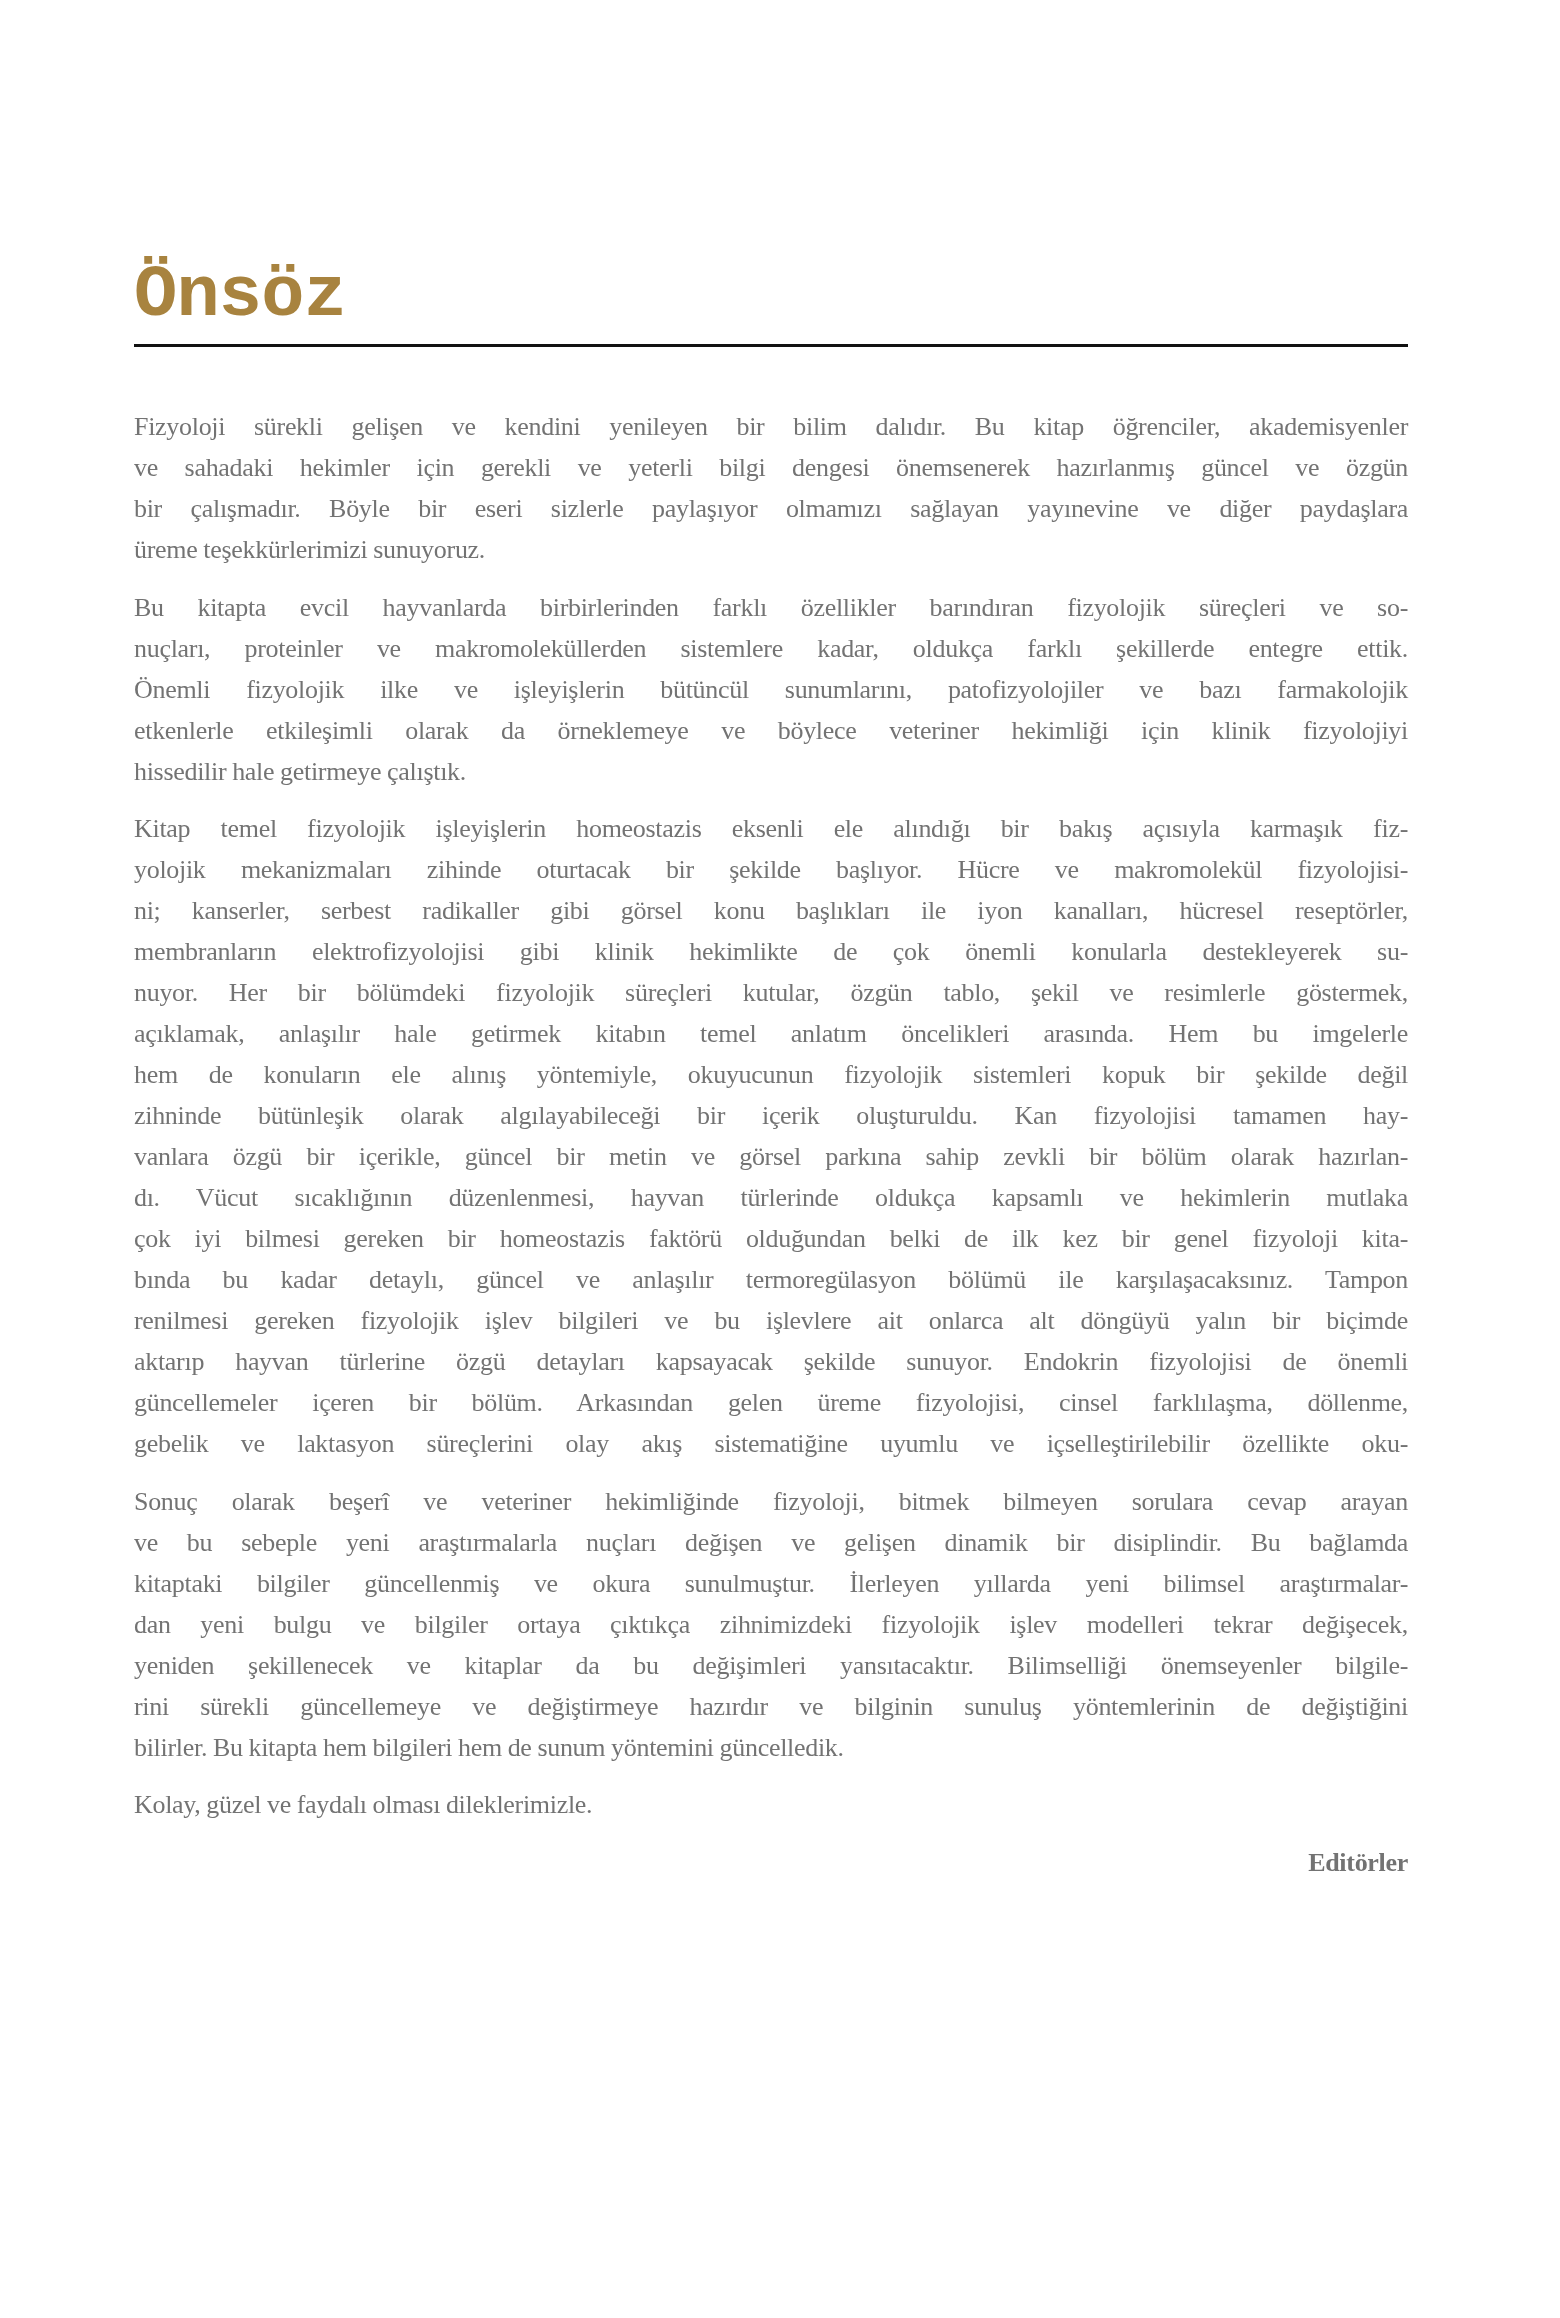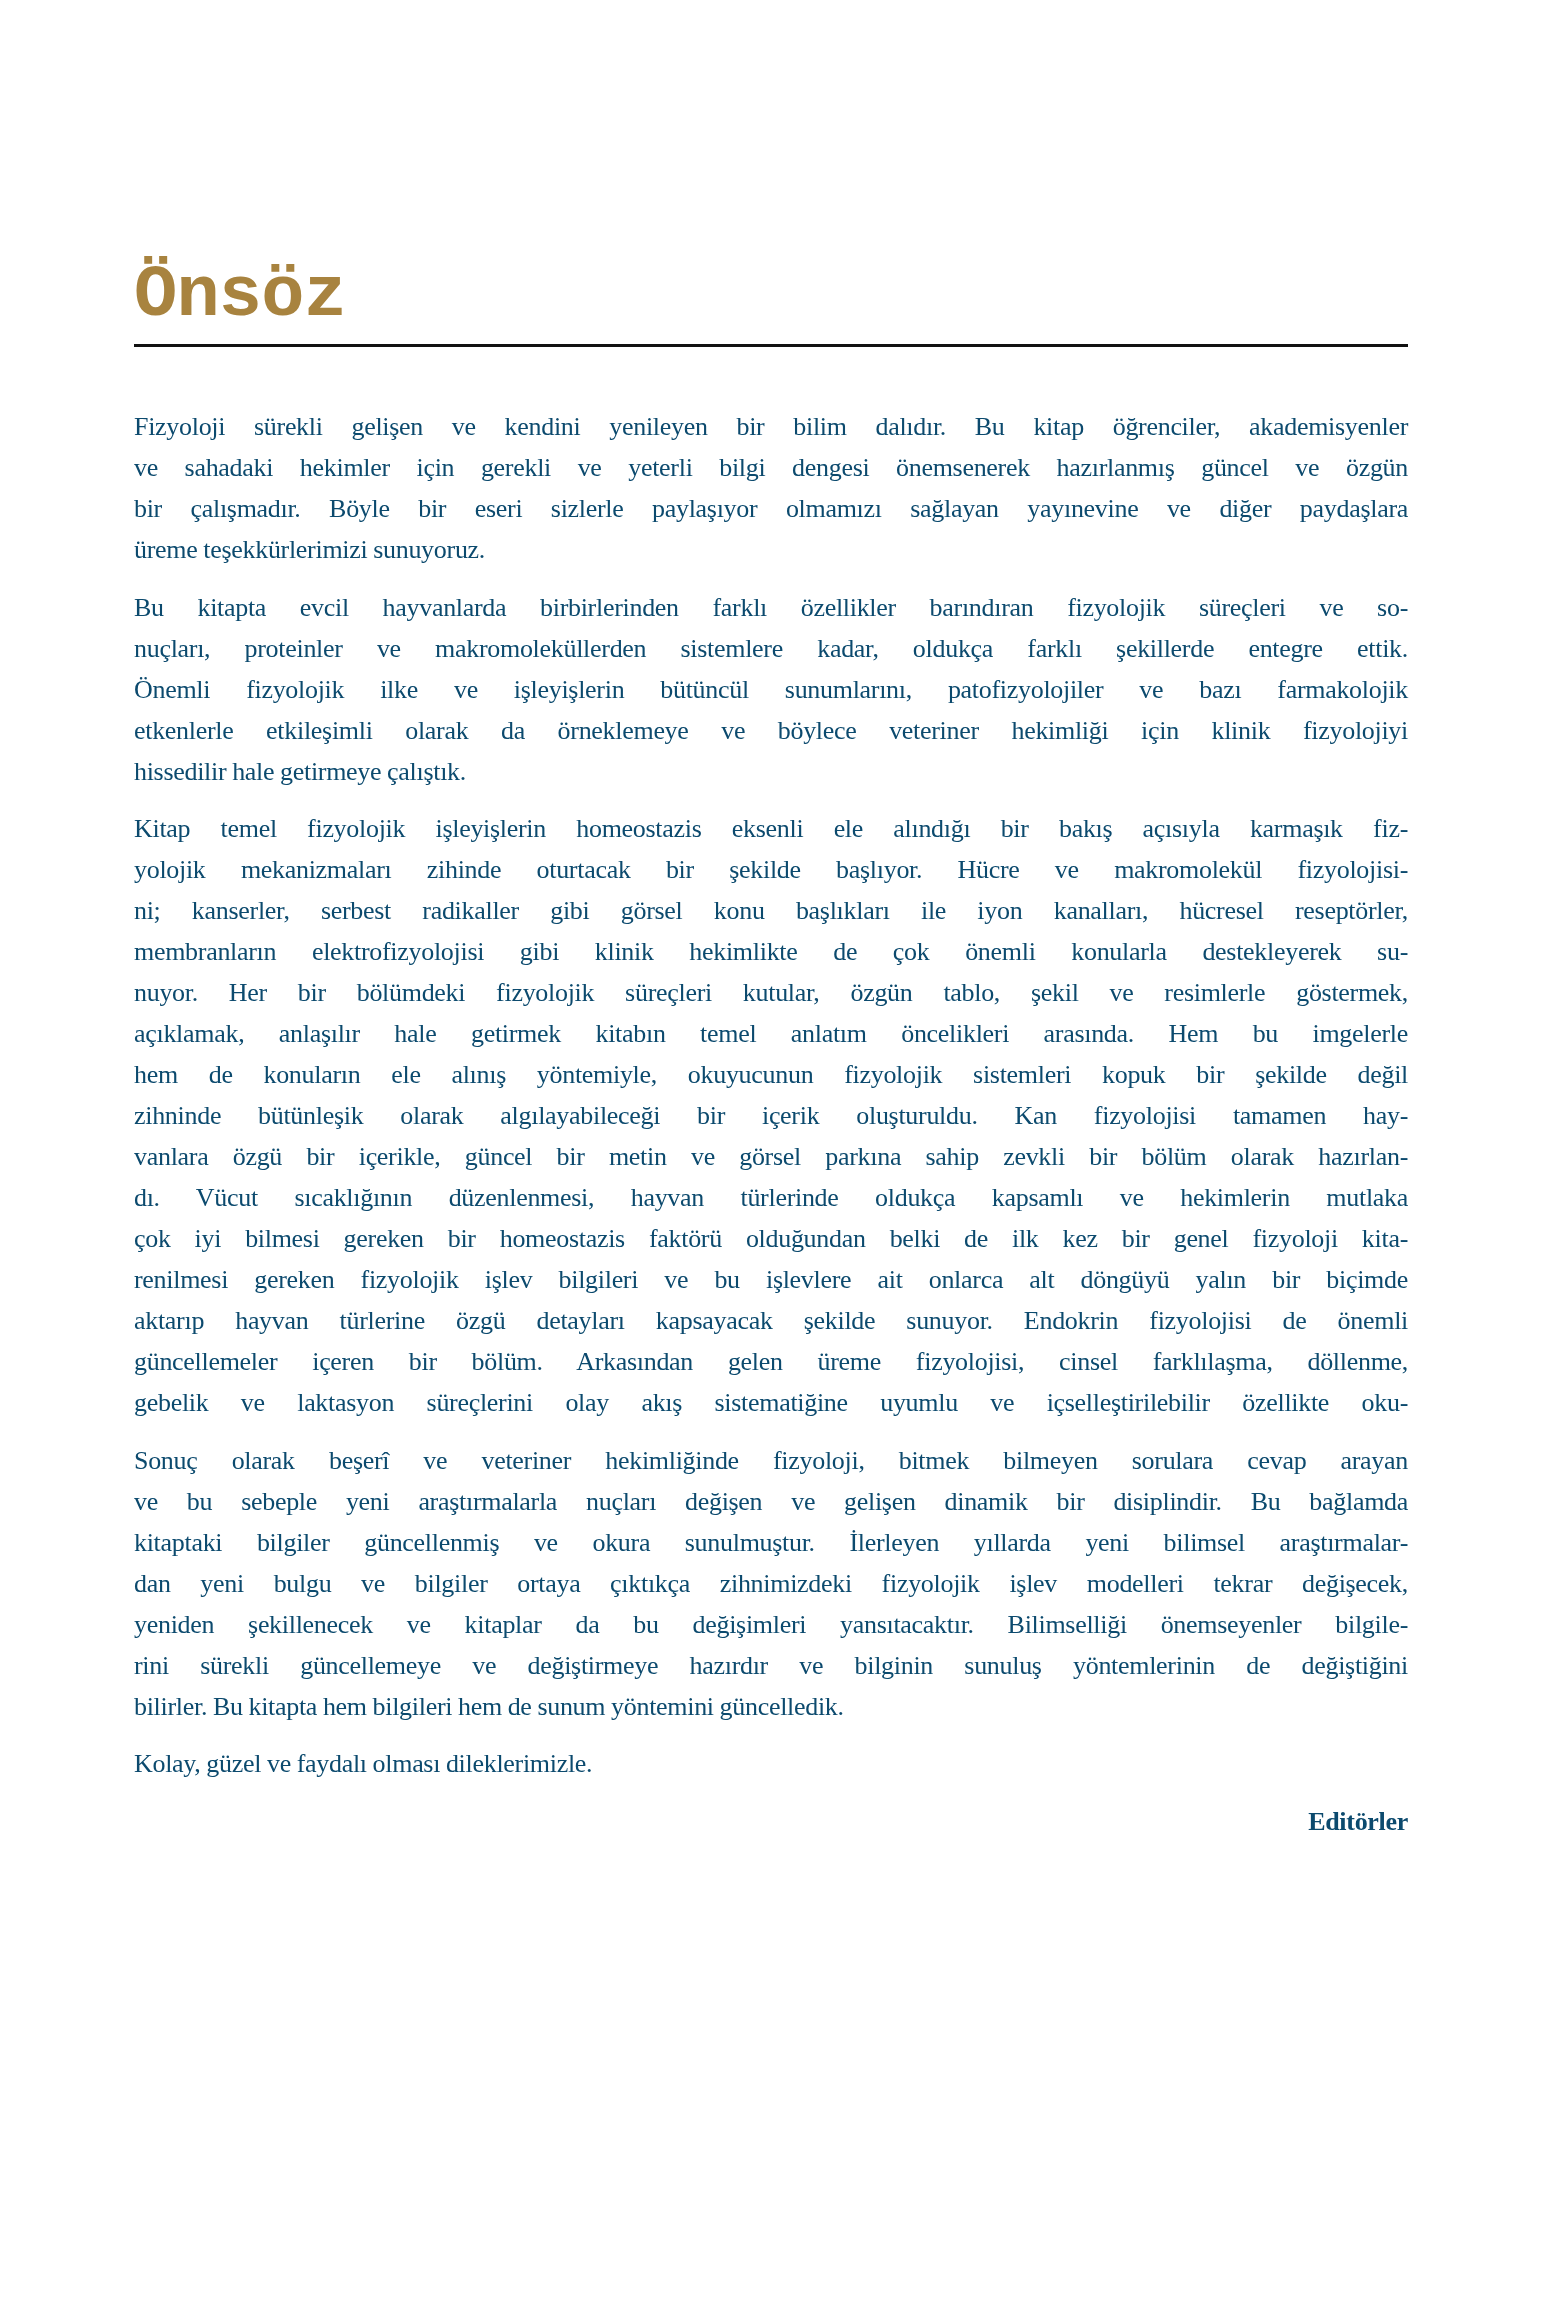--- a/index.html
+++ b/index.html
@@ -73,21 +73,21 @@
       text-align-last: right !important;
       margin-top: 9px !important;
     }
   </style>
 </head>
 <body>
 
 <div class="page">
   <h1 class="heading" style="color: rgb(168, 131, 63);">Önsöz</h1>
   <hr class="rule" style="background: rgb(17, 17, 17);">
-  <div class="body-text" style="color: #0c4a6e;">
+  <div class="body-text" style="color: #737373;">
     <p>
       <span class="line">Fizyoloji sürekli gelişen ve kendini yenileyen bir bilim dalıdır. Bu kitap öğrenciler, akademisyenler</span>
       <span class="line">ve sahadaki hekimler için gerekli ve yeterli bilgi dengesi önemsenerek hazırlanmış güncel ve özgün</span>
       <span class="line">bir çalışmadır. Böyle bir eseri sizlerle paylaşıyor olmamızı sağlayan yayınevine ve diğer paydaşlara</span>
       <span class="line last">üreme teşekkürlerimizi sunuyoruz.</span>
     </p>
     <p>
       <span class="line">Bu kitapta evcil hayvanlarda birbirlerinden farklı özellikler barındıran fizyolojik süreçleri ve so-</span>
       <span class="line">nuçları, proteinler ve makromoleküllerden sistemlere kadar, oldukça farklı şekillerde entegre ettik.</span>
       <span class="line">Önemli fizyolojik ilke ve işleyişlerin bütüncül sunumlarını, patofizyolojiler ve bazı farmakolojik</span>
@@ -99,20 +99,21 @@
       <span class="line">yolojik mekanizmaları zihinde oturtacak bir şekilde başlıyor. Hücre ve makromolekül fizyolojisi-</span>
       <span class="line">ni; kanserler, serbest radikaller gibi görsel konu başlıkları ile iyon kanalları, hücresel reseptörler,</span>
       <span class="line">membranların elektrofizyolojisi gibi klinik hekimlikte de çok önemli konularla destekleyerek su-</span>
       <span class="line">nuyor. Her bir bölümdeki fizyolojik süreçleri kutular, özgün tablo, şekil ve resimlerle göstermek,</span>
       <span class="line">açıklamak, anlaşılır hale getirmek kitabın temel anlatım öncelikleri arasında. Hem bu imgelerle</span>
       <span class="line">hem de konuların ele alınış yöntemiyle, okuyucunun fizyolojik sistemleri kopuk bir şekilde değil</span>
       <span class="line">zihninde bütünleşik olarak algılayabileceği bir içerik oluşturuldu. Kan fizyolojisi tamamen hay-</span>
       <span class="line">vanlara özgü bir içerikle, güncel bir metin ve görsel parkına sahip zevkli bir bölüm olarak hazırlan-</span>
       <span class="line">dı. Vücut sıcaklığının düzenlenmesi, hayvan türlerinde oldukça kapsamlı ve hekimlerin mutlaka</span>
       <span class="line">çok iyi bilmesi gereken bir homeostazis faktörü olduğundan belki de ilk kez bir genel fizyoloji kita-</span>
+      <span class="line">bında bu kadar detaylı, güncel ve anlaşılır termoregülasyon bölümü ile karşılaşacaksınız. Tampon</span>
       <span class="line">renilmesi gereken fizyolojik işlev bilgileri ve bu işlevlere ait onlarca alt döngüyü yalın bir biçimde</span>
       <span class="line">aktarıp hayvan türlerine özgü detayları kapsayacak şekilde sunuyor. Endokrin fizyolojisi de önemli</span>
       <span class="line">güncellemeler içeren bir bölüm. Arkasından gelen üreme fizyolojisi, cinsel farklılaşma, döllenme,</span>
       <span class="line">gebelik ve laktasyon süreçlerini olay akış sistematiğine uyumlu ve içselleştirilebilir özellikte oku-</span>
     </p>
     <p>
       <span class="line">Sonuç olarak beşerî ve veteriner hekimliğinde fizyoloji, bitmek bilmeyen sorulara cevap arayan</span>
       <span class="line">ve bu sebeple yeni araştırmalarla nuçları değişen ve gelişen dinamik bir disiplindir. Bu bağlamda</span>
       <span class="line">kitaptaki bilgiler güncellenmiş ve okura sunulmuştur. İlerleyen yıllarda yeni bilimsel araştırmalar-</span>
       <span class="line">dan yeni bulgu ve bilgiler ortaya çıktıkça zihnimizdeki fizyolojik işlev modelleri tekrar değişecek,</span>

